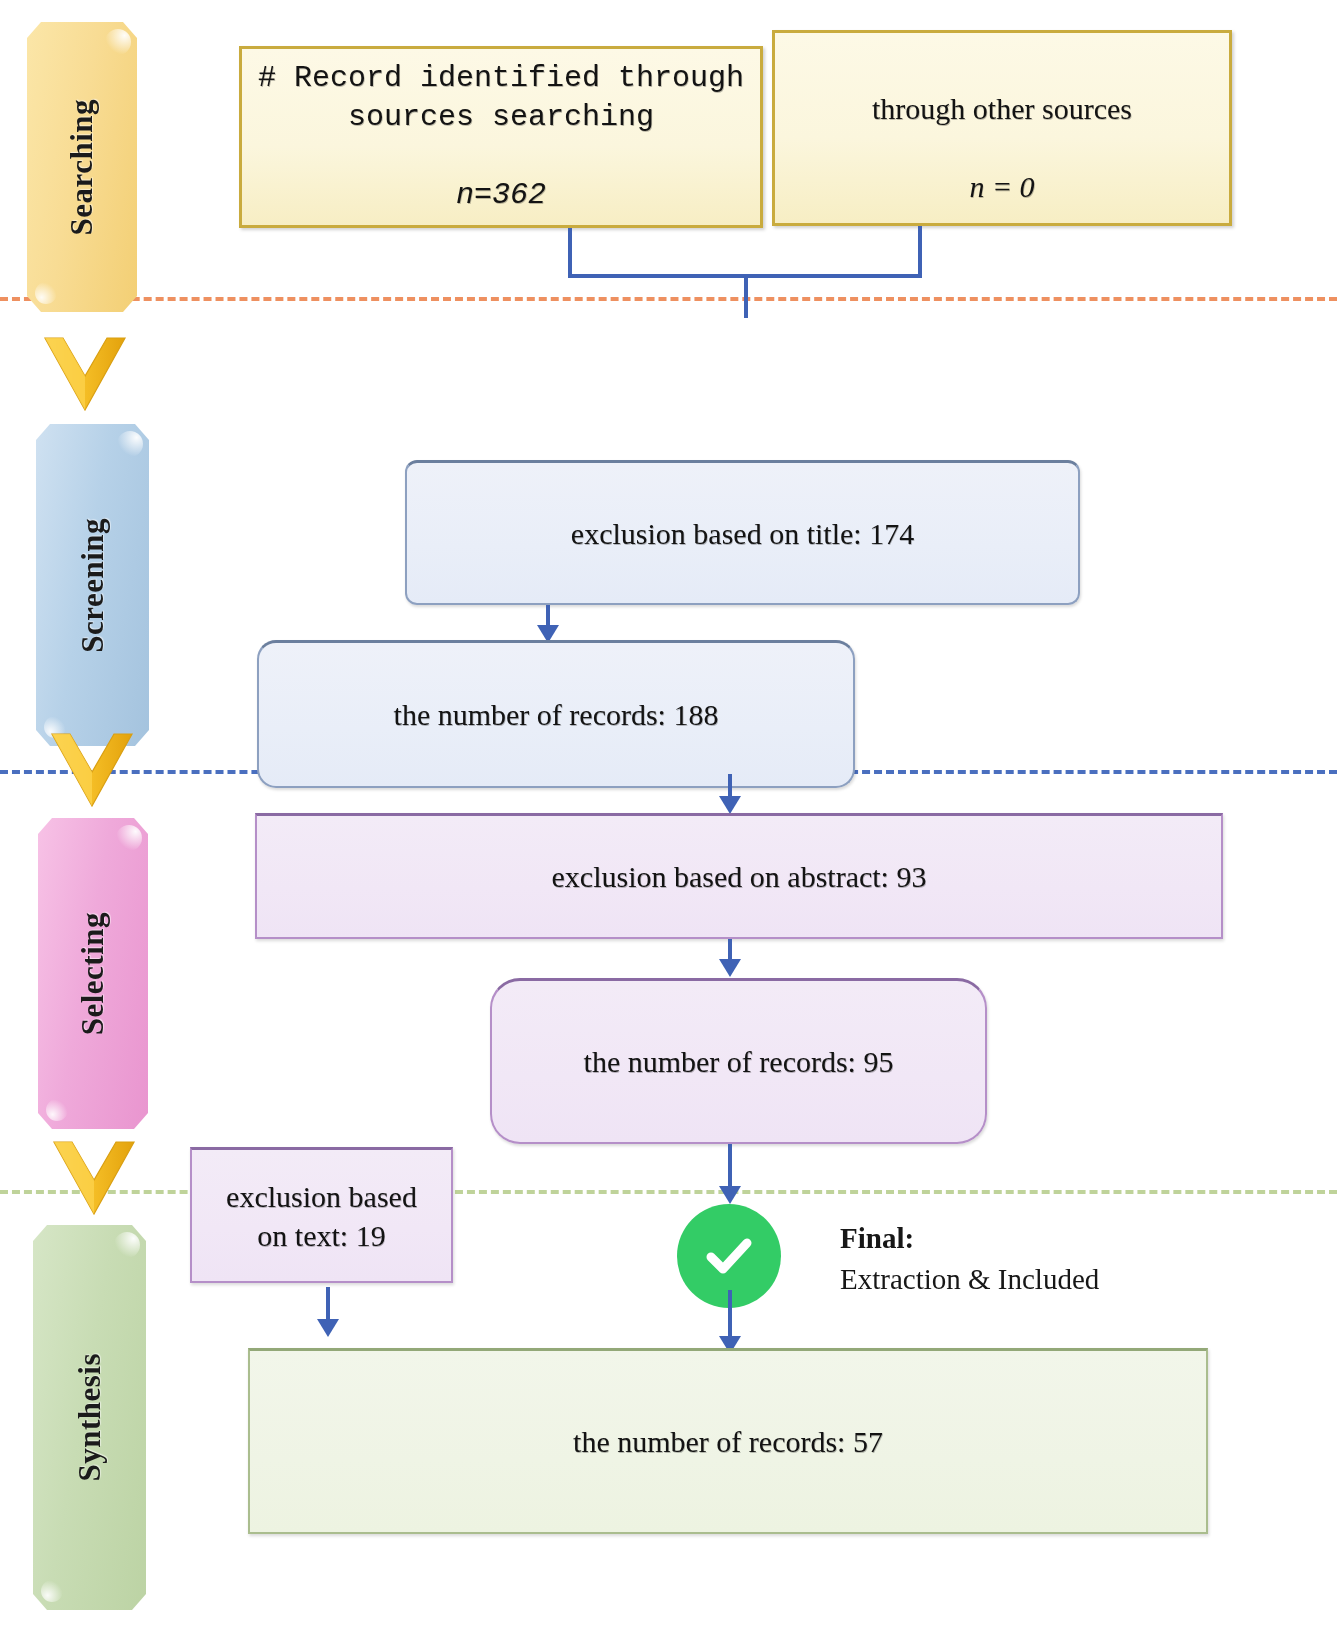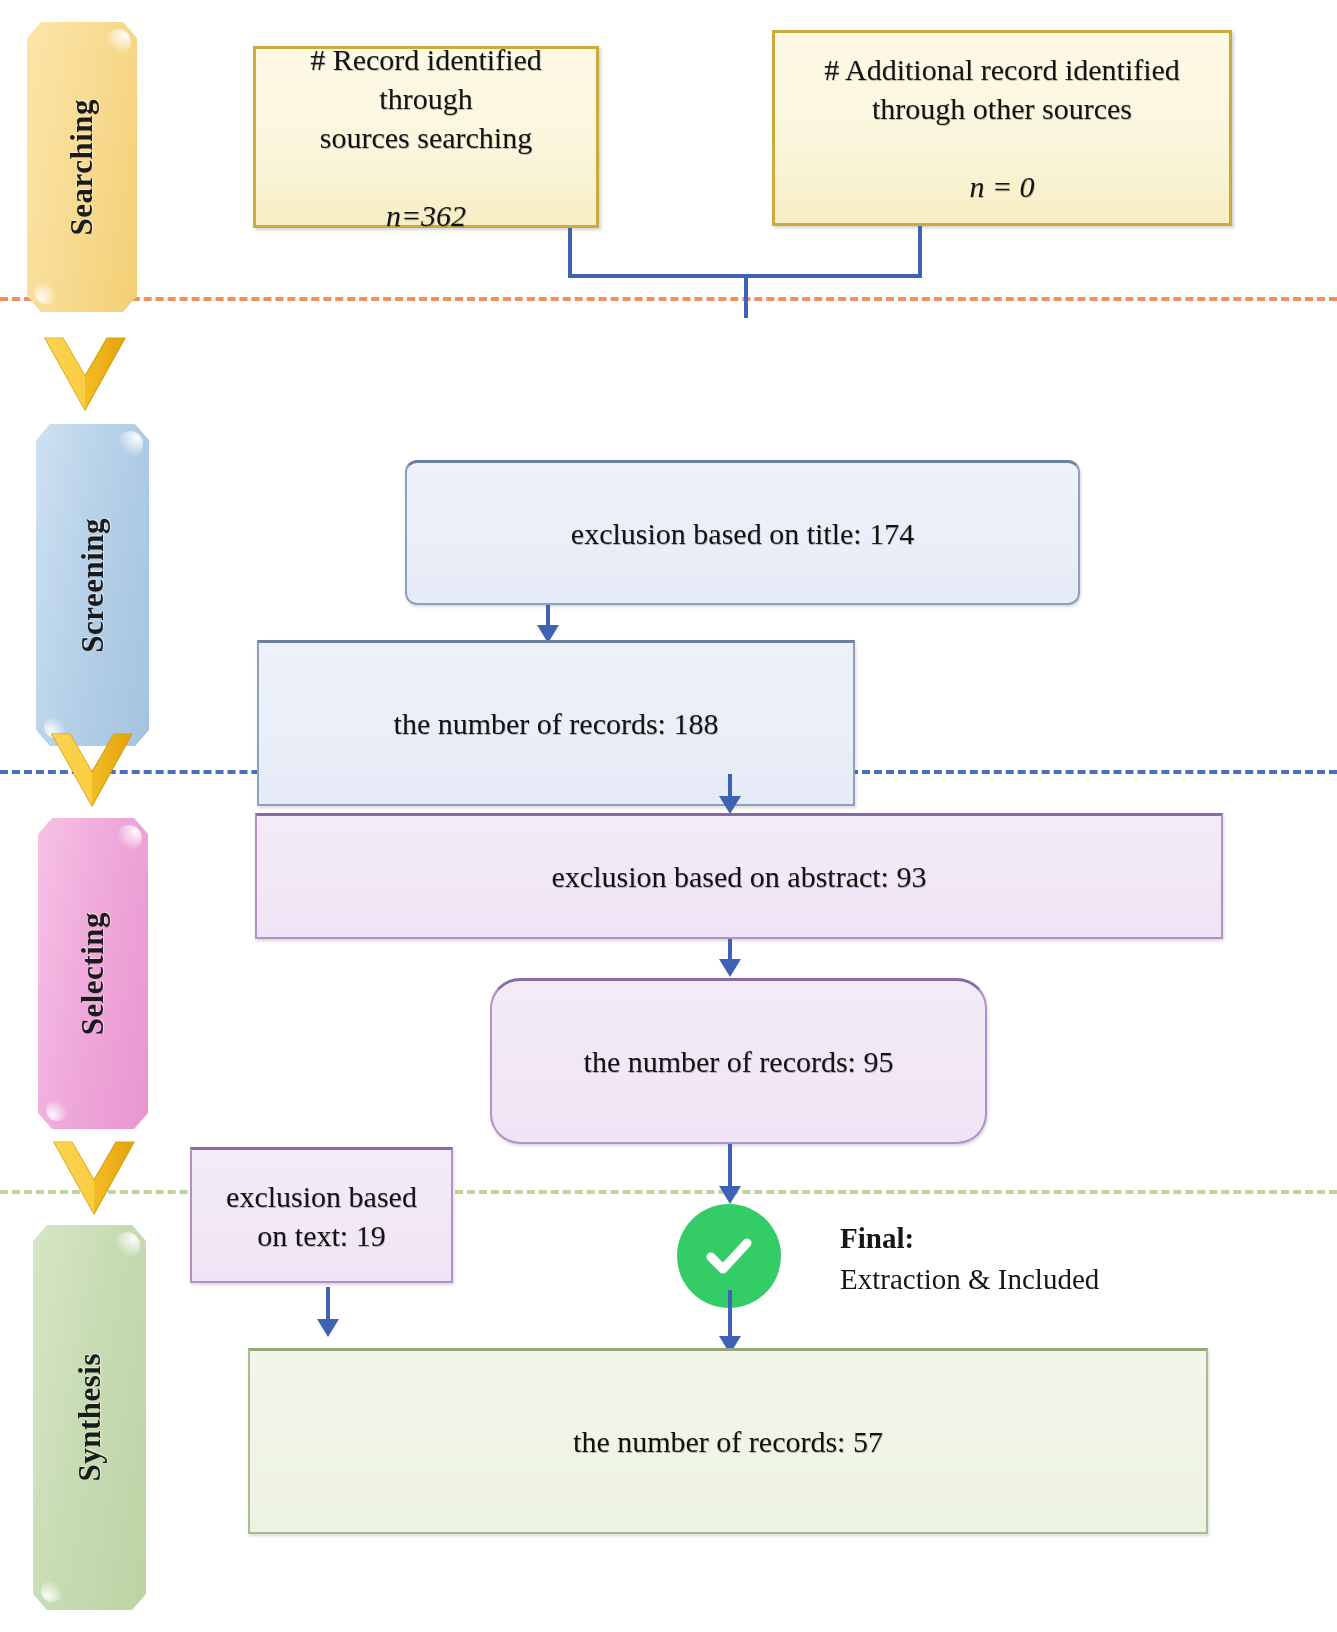--- a/index.html
+++ b/index.html
@@ -121,31 +121,31 @@
   </svg>
 </div>
 
 <div class="chev" style="left:52px;top:1140px;">
   <svg width="84" height="76" viewBox="0 0 84 76">
     <path d="M2,2 L20,2 L42,40 L64,2 L82,2 L42,74 Z" fill="url(#cg1)" stroke="#d99f12" stroke-width="1.2"></path>
     <path d="M2,2 L20,2 L42,40 L42,74 Z" fill="#fcd34e" opacity=".75"></path>
   </svg>
 </div>
 
-<div class="box box-yellow" style="left:253px;top:46px;width:346px;height:182px;">
+<div class="box box-yellow" style="left:239px;top:46px;width:524px;height:182px;font-family:Liberation Mono, monospace;">
   <div class="txt">
     <span># Record identified through</span><br>
     <span>sources searching</span><br><br>
     <span class="ital">n=362</span>
   </div>
 </div>
 
 <div class="box box-yellow" style="left:772px;top:30px;width:460px;height:196px;">
   <div class="txt">
-    <span># Additional record identified</span><br>
+    <br>
     <span>through other sources</span><br><br>
     <span class="ital">n = 0</span>
   </div>
 </div>
 
 <div class="conn">
   <div class="vline" style="left:568px;top:228px;height:50px;"></div>
   <div class="vline" style="left:918px;top:226px;height:52px;"></div>
   <div class="hline" style="left:568px;top:274px;width:354px;"></div>
   <div class="vline" style="left:744px;top:278px;height:40px;"></div>
@@ -153,21 +153,21 @@
 
 <div class="box box-blue" style="left:405px;top:460px;width:675px;height:145px;border-radius:12px;">
   <div class="txt">exclusion based on title: 174</div>
 </div>
 
 <div class="conn">
   <div class="vline" style="left:546px;top:605px;height:28px;"></div>
   <div class="arrowhead" style="left:537px;top:625px;"></div>
 </div>
 
-<div class="box box-blue" style="left:257px;top:640px;width:598px;height:166px;">
+<div class="box box-blue" style="left:257px;top:640px;width:598px;height:148px;border-radius:19px;">
   <div class="txt">the number of records: 188</div>
 </div>
 
 <div class="conn">
   <div class="vline" style="left:728px;top:774px;height:32px;"></div>
   <div class="arrowhead" style="left:719px;top:796px;"></div>
 </div>
 
 <div class="box box-purple" style="left:255px;top:813px;width:968px;height:126px;text-align:center;">
   <div class="txt">exclusion based on abstract: 93</div>

